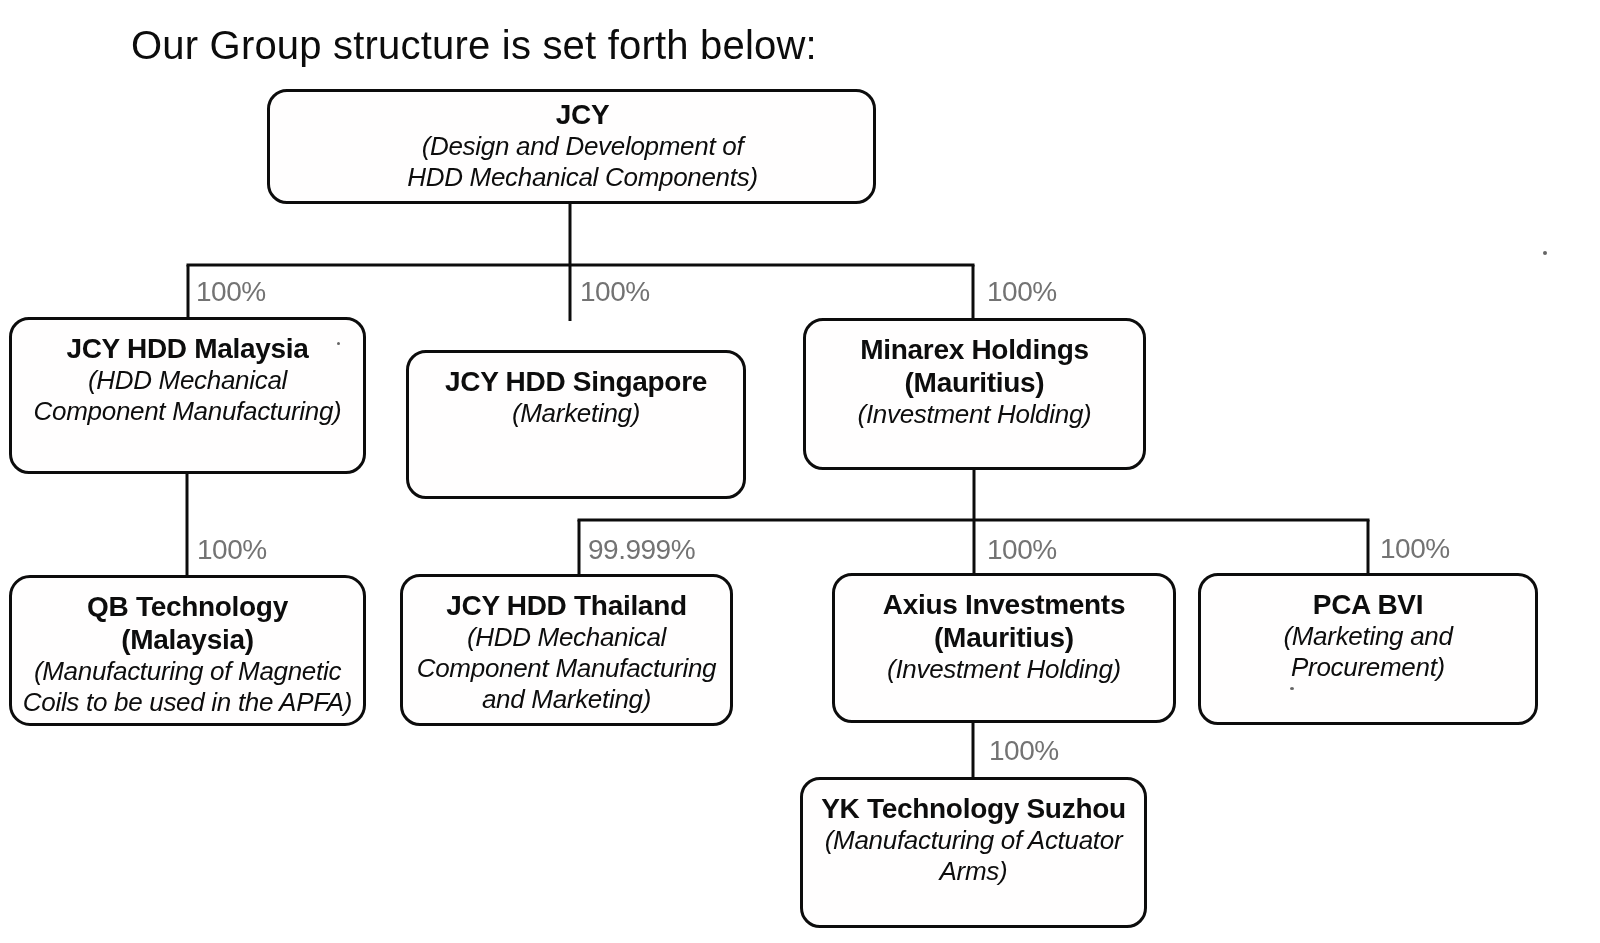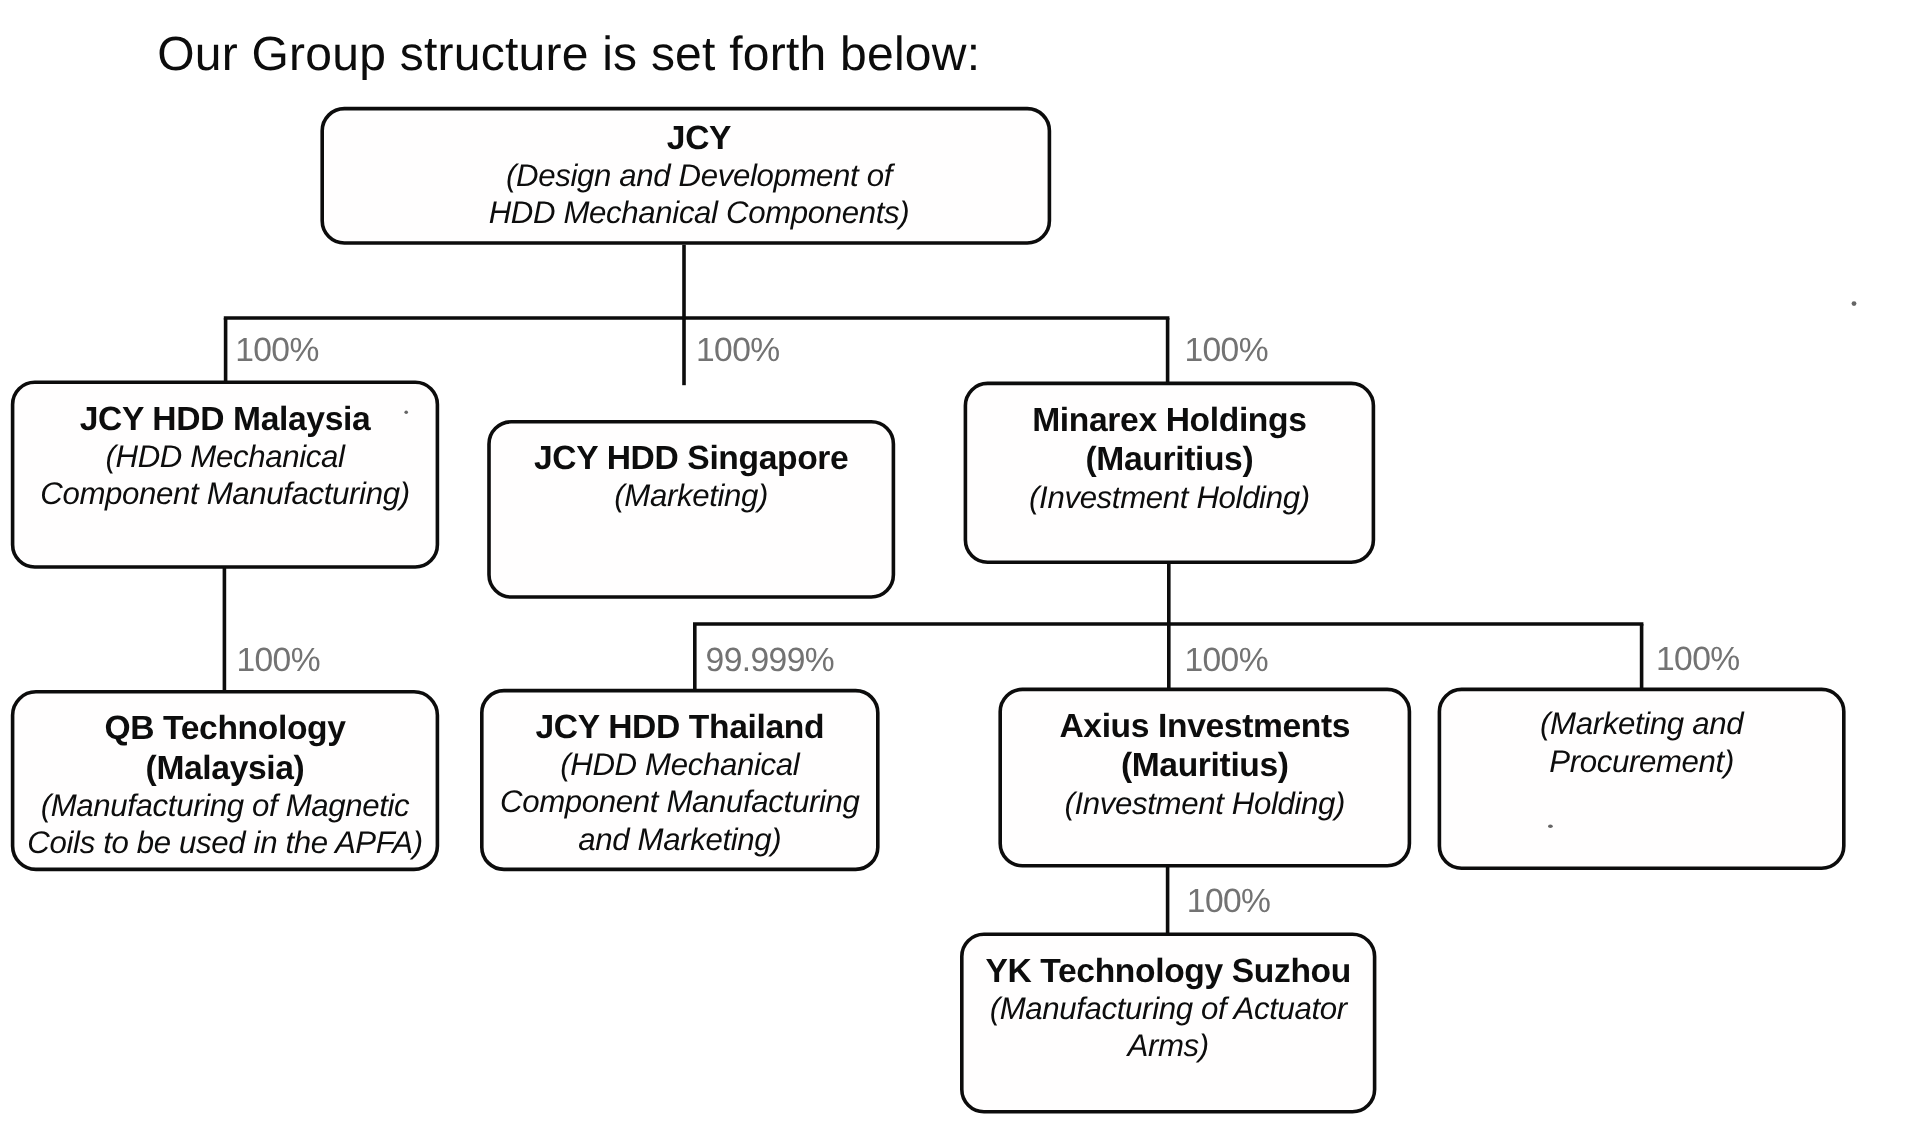--- a/index.html
+++ b/index.html
@@ -122,20 +122,21 @@
 and Marketing)</div>
   </div>
 
   <div class="node" style="left:832px; top:573px; width:344px; height:150px;">
     <div class="node-name">Axius Investments
 (Mauritius)</div>
     <div class="node-desc">(Investment Holding)</div>
   </div>
 
   <div class="node" style="left:1198px; top:573px; width:340px; height:152px;">
+    <div class="node-name">PCA BVI</div>
     <div class="node-desc">(Marketing and
 Procurement)</div>
   </div>
 
   <div class="node" style="left:800px; top:777px; width:347px; height:151px;">
     <div class="node-name">YK Technology Suzhou</div>
     <div class="node-desc">(Manufacturing of Actuator
 Arms)</div>
   </div>
 

